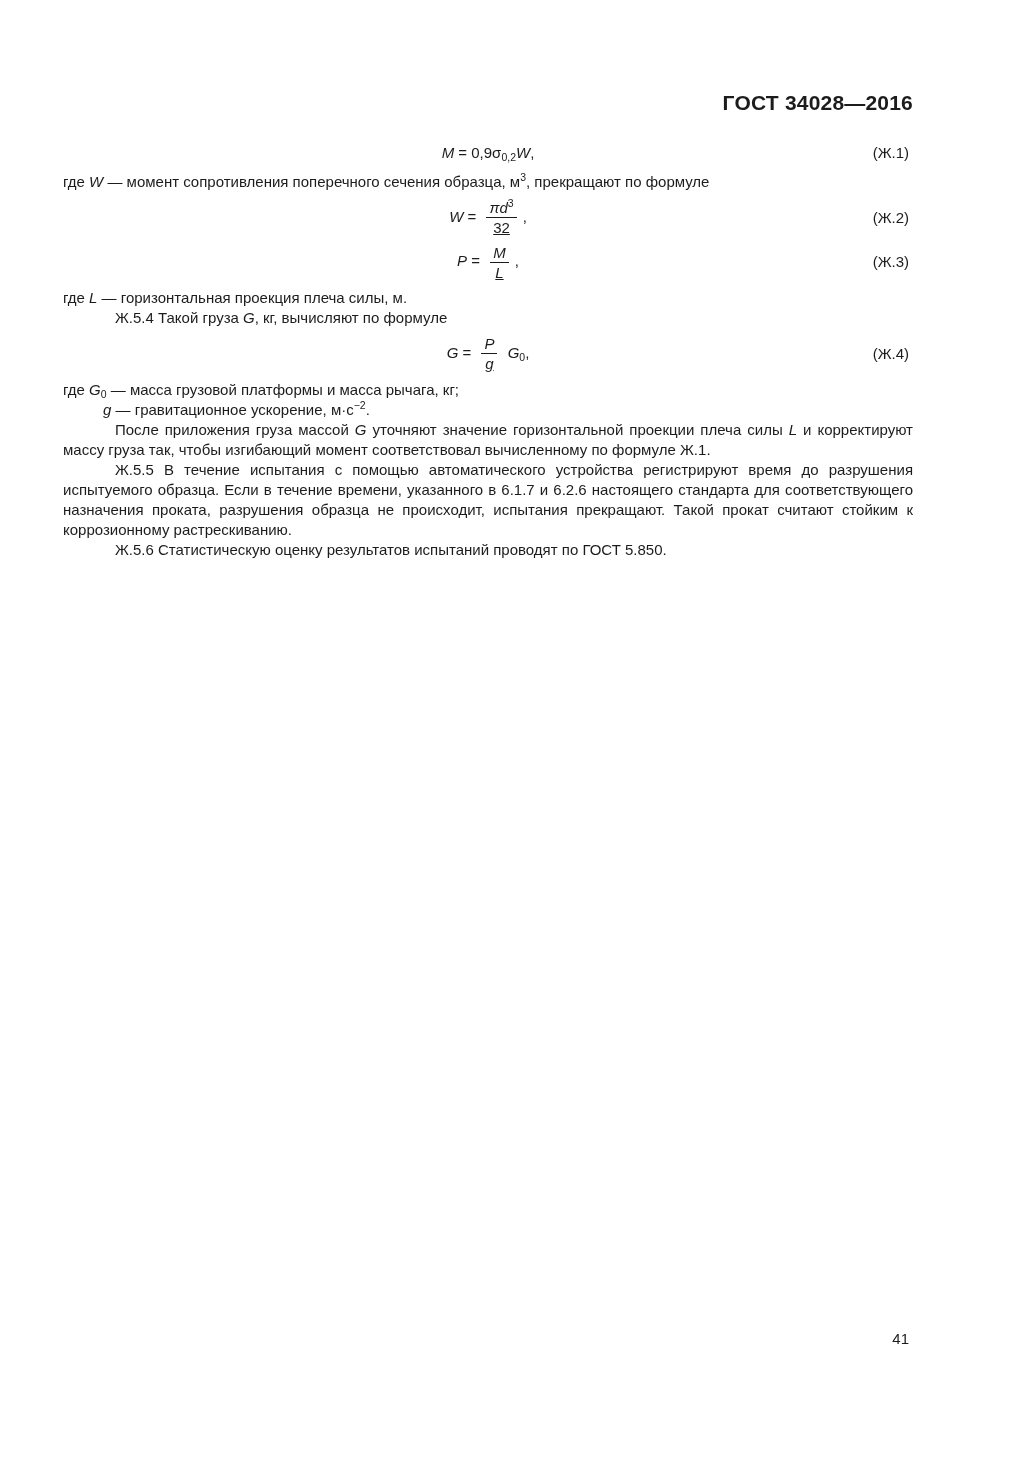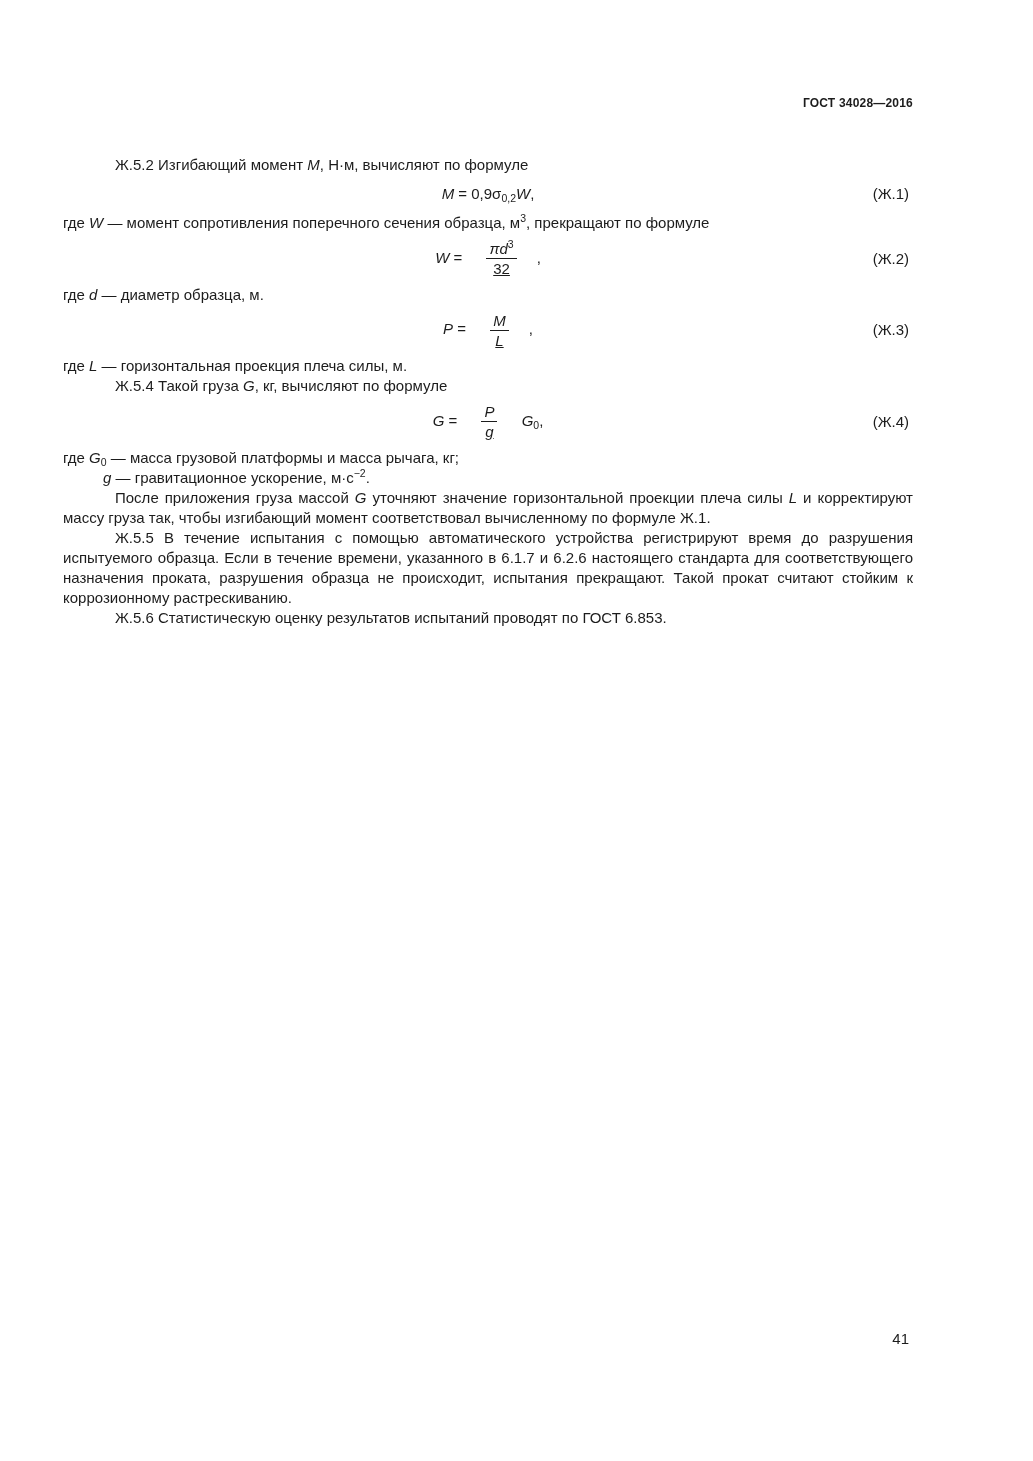--- a/index.html
+++ b/index.html
@@ -14,22 +14,22 @@
     overflow:hidden;
   }
   .content{
     position:absolute;
     left:63px;top:93px;
     width:850px;
   }
   .doc-header{
     text-align:right;
     font-weight:bold;
-    font-size:12px;
-    margin-bottom:42px;
+    font-size:21px;
+    margin-bottom:30px;
     letter-spacing:0.2px;
   }
   .para{margin:0;text-align:justify;}
   .para.indent{text-indent:52px;}
   .para.indent-sm{text-indent:40px;}
   .formula-row{
     position:relative;
     text-align:center;
     margin:9px 0;
   }
@@ -37,68 +37,66 @@
   .formula-label{
     position:absolute;right:4px;top:50%;
     transform:translateY(-50%);
   }
   .math{white-space:nowrap;}
   .it{font-style:italic;}
   .sup{font-size:0.7em;vertical-align:0.55em;line-height:0;}
   .sub{font-size:0.7em;vertical-align:-0.3em;line-height:0;}
   .frac{
     display:inline-block;vertical-align:middle;
-    text-align:center;line-height:1.15;margin:0 20px;
+    text-align:center;line-height:1.15;margin:0 6px;
   }
   .frac .num{display:block;border-bottom:1.4px solid #1c1c1c;padding:0 3px 1px;}
   .frac .den{display:block;padding:1px 3px 0;text-decoration:underline;}
   .page-number{
     position:absolute;
     top:1322px;right:124px;margin-top:7px;
   }
 </style>
 </head>
 <body>
 
 <div class="page">
   <div class="content">
 
     <div class="doc-header">ГОСТ 34028—2016</div>
 
-    <p class="para indent"><span>Ж.5.2  Изгибающий момент </span><span class="it">М</span><span>, Н·м, вычисляют по формуле</span></p>
 
     <div class="formula-row">
       <span class="math"><span class="it">М</span><span> = 0,9σ</span><span class="sub">0,2</span><span class="it">W</span><span>,</span></span>
       <span class="formula-label">(Ж.1)</span>
     </div>
 
     <p class="para"><span>где </span><span class="it">W</span><span> — момент сопротивления поперечного сечения образца, м</span><span class="sup">3</span><span>, прекращают по формуле</span></p>
 
     <div class="formula-row tall">
       <span class="math"><span class="it">W</span><span> = </span><span class="frac"><span class="num"><span class="it">πd</span><span class="sup">3</span></span><span class="den"><span>32</span></span></span><span>,</span></span>
       <span class="formula-label">(Ж.2)</span>
     </div>
 
-    <p class="para"><span>где </span><span class="it">d</span><span> — диаметр образца, м.</span></p>
 
     <div class="formula-row tall">
       <span class="math"><span class="it">P</span><span> = </span><span class="frac"><span class="num"><span class="it">М</span></span><span class="den"><span class="it">L</span></span></span><span>,</span></span>
       <span class="formula-label">(Ж.3)</span>
     </div>
 
     <p class="para"><span>где </span><span class="it">L</span><span> — горизонтальная проекция плеча силы, м.</span></p>
     <p class="para indent"><span>Ж.5.4  Такой груза </span><span class="it">G</span><span>, кг, вычисляют по формуле</span></p>
 
     <div class="formula-row tall">
       <span class="math"><span class="it">G</span><span> = </span><span class="frac"><span class="num"><span class="it">P</span></span><span class="den"><span class="it">g</span></span></span><span> </span><span class="it">G</span><span class="sub">0</span><span>,</span></span>
       <span class="formula-label">(Ж.4)</span>
     </div>
 
     <p class="para"><span>где </span><span class="it">G</span><span class="sub">0</span><span> — масса грузовой платформы и масса рычага, кг;</span></p>
     <p class="para indent-sm"><span class="it">g</span><span> — гравитационное ускорение, м·с</span><span class="sup">−2</span><span>.</span></p>
     <p class="para indent"><span>После приложения груза массой </span><span class="it">G</span><span> уточняют значение горизонтальной проекции плеча силы </span><span class="it">L</span><span> и корректируют массу груза так, чтобы изгибающий момент соответствовал вычисленному по формуле Ж.1.</span></p>
     <p class="para indent"><span>Ж.5.5  В течение испытания с помощью автоматического устройства регистрируют время до разрушения испытуемого образца. Если в течение времени, указанного в 6.1.7 и 6.2.6 настоящего стандарта для соответствующего назначения проката, разрушения образца не происходит, испытания прекращают. Такой прокат считают стойким к коррозионному растрескиванию.</span></p>
-    <p class="para indent"><span>Ж.5.6  Статистическую оценку результатов испытаний проводят по ГОСТ 6.853.</span></p>
+    <p class="para indent"><span>Ж.5.6  Статистическую оценку результатов испытаний проводят по ГОСТ 5.850.</span></p>
 
   </div>
 
   <div class="page-number">41</div>
 </div>
 
 </body></html>

